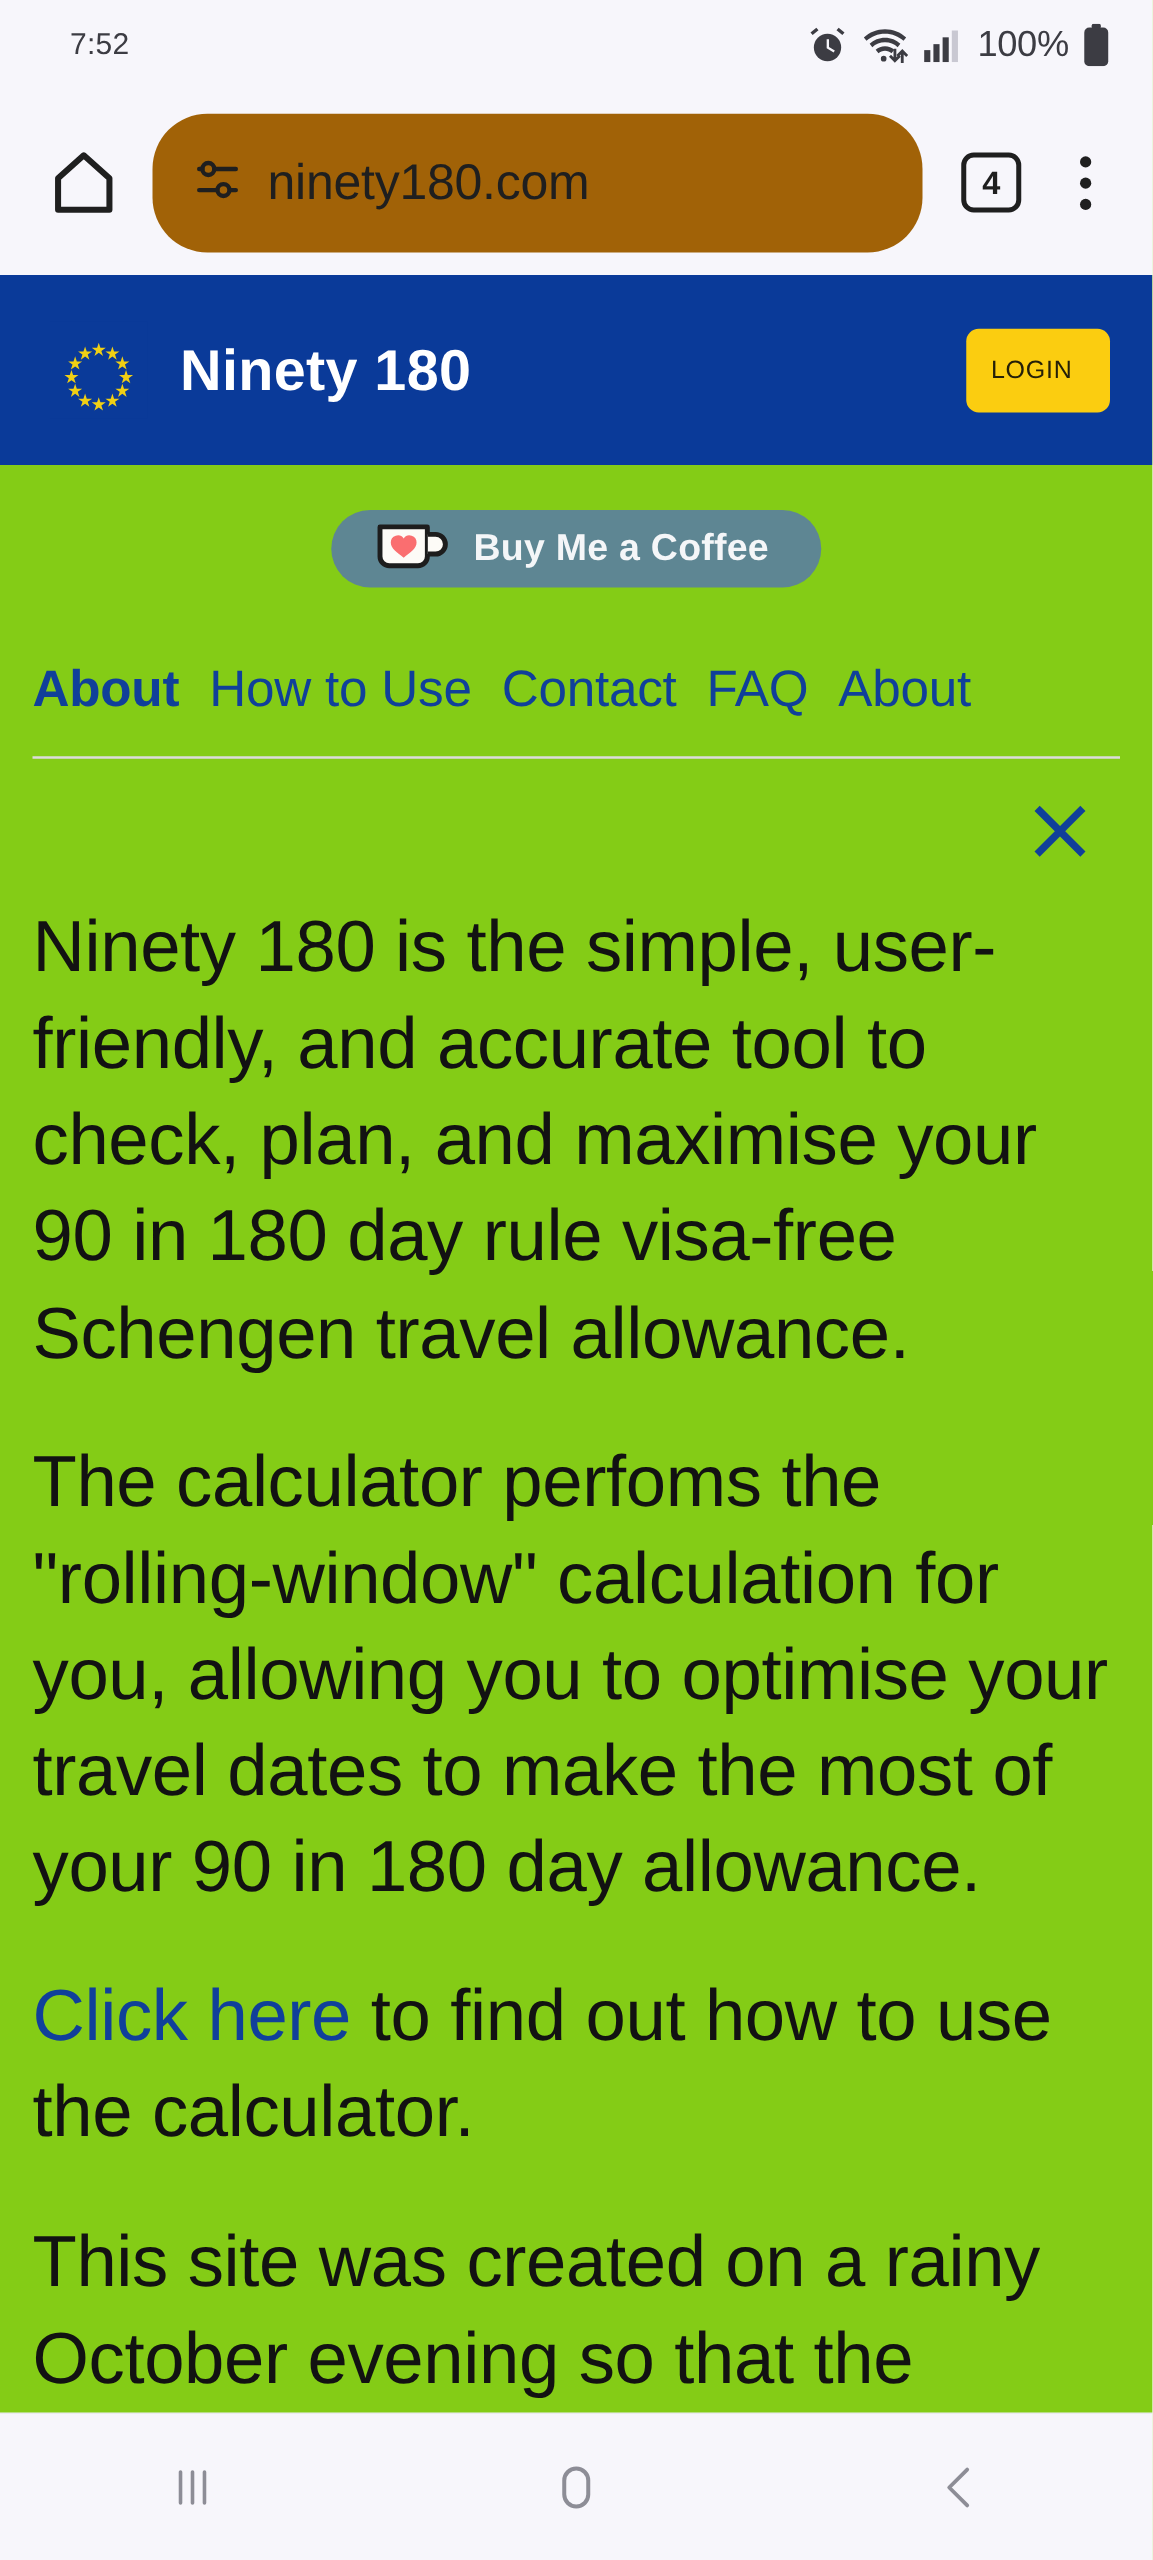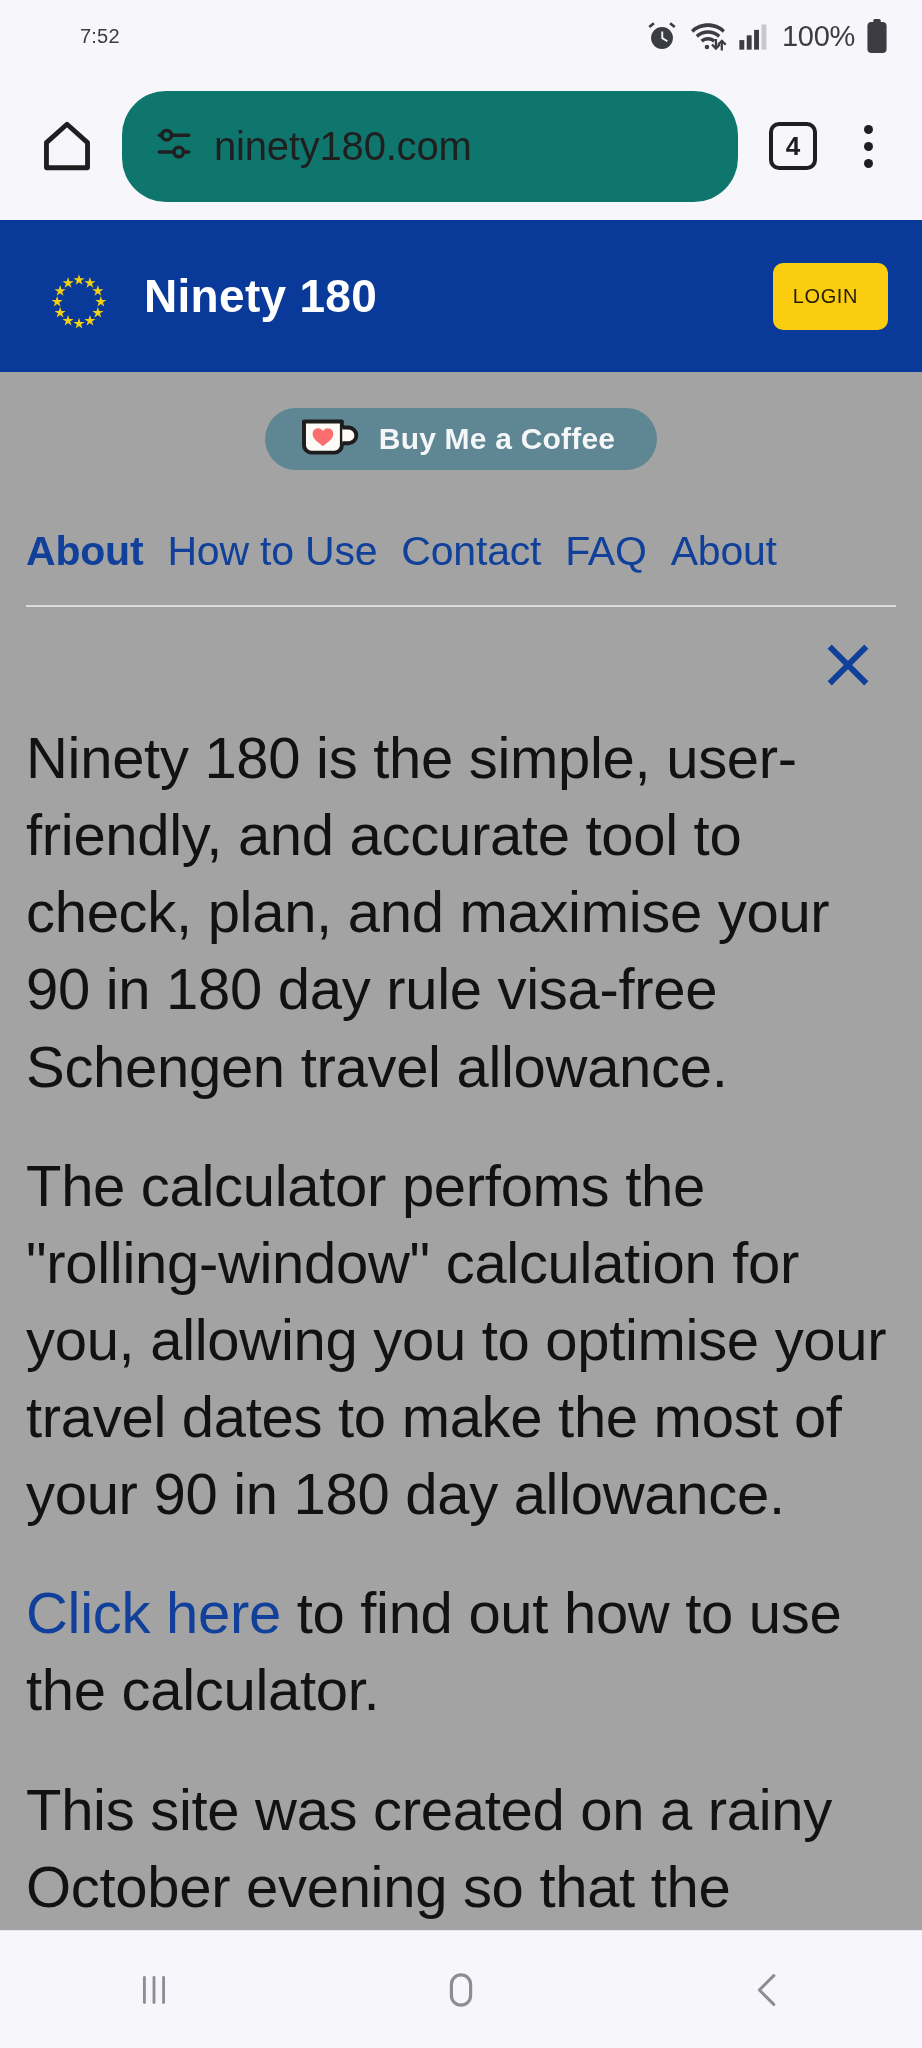--- a/index.html
+++ b/index.html
@@ -23,24 +23,23 @@
   .statusbar {
     height: 72px;
     background: #f7f6fb;
     display: flex;
     align-items: center;
     justify-content: space-between;
     padding: 0 34px 0 56px;
     flex: none;
   }
   .status-time {
-    font-size: 20px;
+    font-size: 24px;
     color: #3c3c43;
     letter-spacing: .2px;
-    margin-left: 24px;
   }
   .status-right {
     display: flex;
     align-items: center;
     gap: 11px;
     text-align: right;
   }
   .status-right svg { display: block; }
   .batt-text {
     font-size: 29px;
@@ -63,21 +62,21 @@
     width: 74px;
     height: 74px;
     display: flex;
     align-items: center;
     justify-content: center;
     flex: none;
   }
   .urlpill {
     flex: 1;
     height: 111px;
-    background: #0f766e;
+    background: #a16207;
     border-radius: 44px;
     display: flex;
     align-items: center;
     padding: 0 30px;
     gap: 18px;
     margin: 0 10px;
     min-width: 0;
   }
   .url-text {
     font-size: 40px;
@@ -111,21 +110,21 @@
   .kebab i {
     width: 9px; height: 9px;
     border-radius: 50%;
     background: #1f1f1f;
     display: block;
   }
 
   
   .page {
     flex: 1;
-    background: #a3a3a3;
+    background: #84cc16;
     overflow: hidden;
     position: relative;
   }
 
   .site-header {
     background: #0a3a99;
     height: 152px;
     display: flex;
     align-items: center;
     padding: 0 34px 0 40px;

